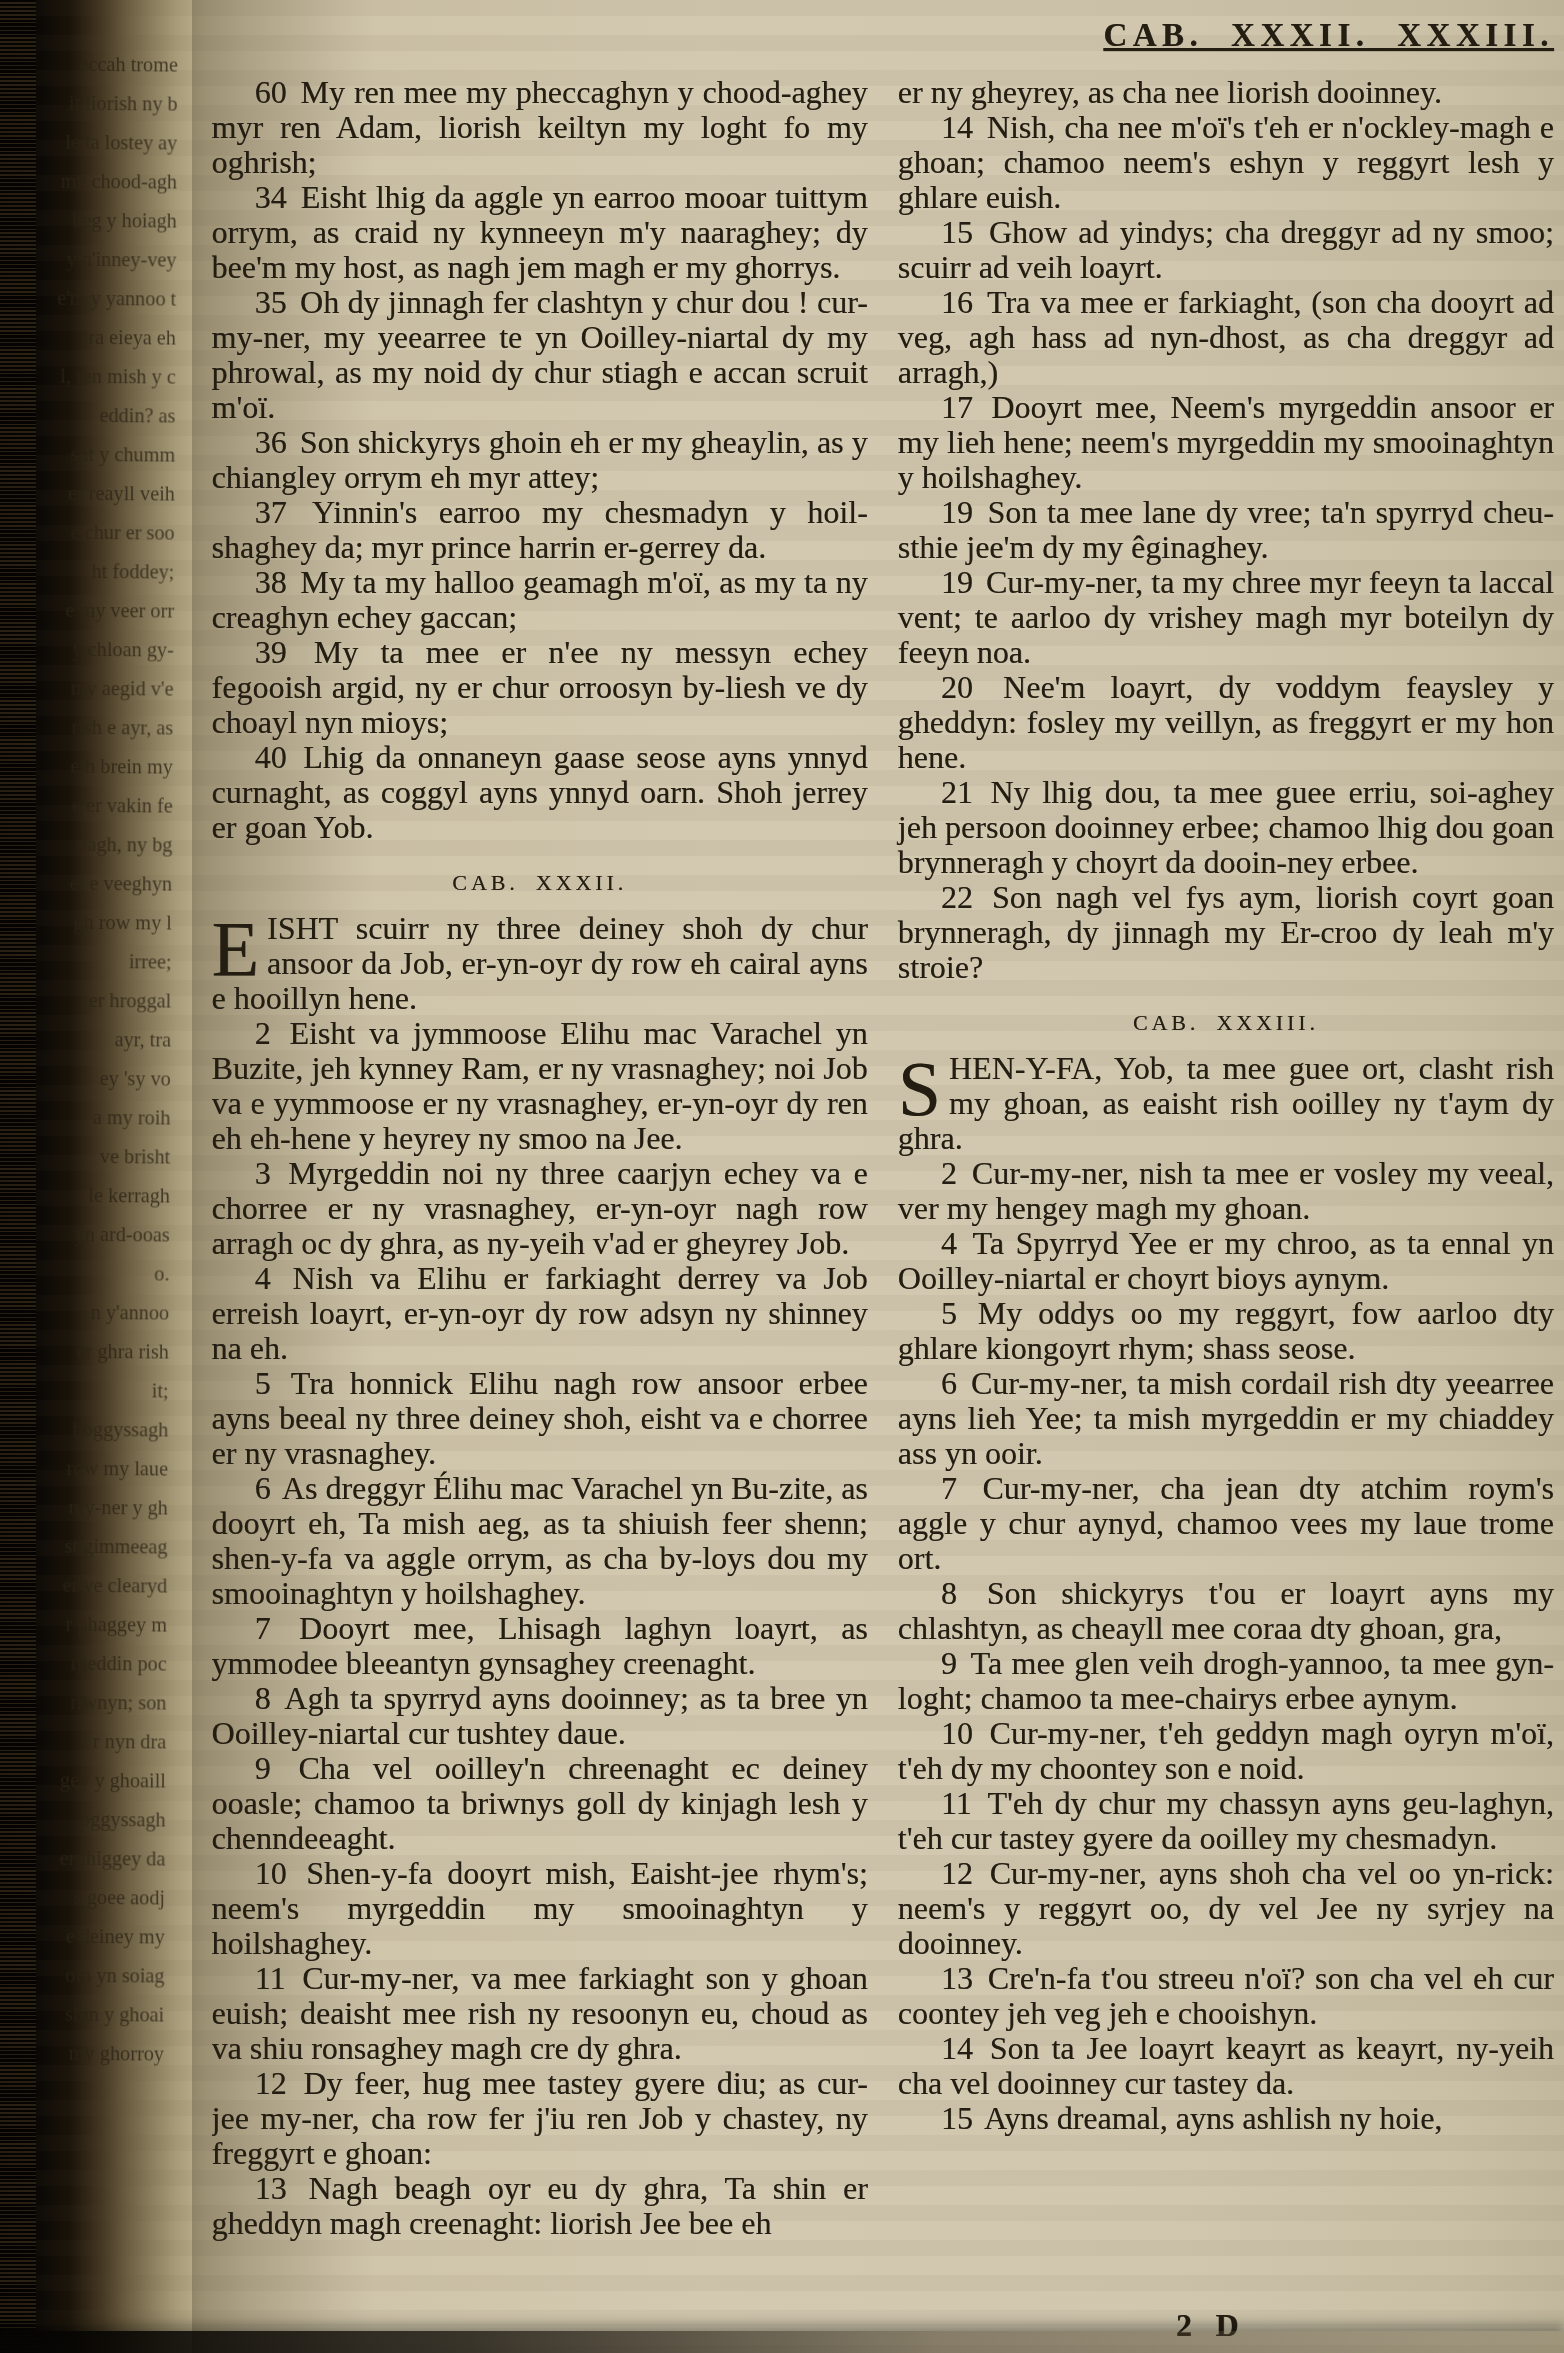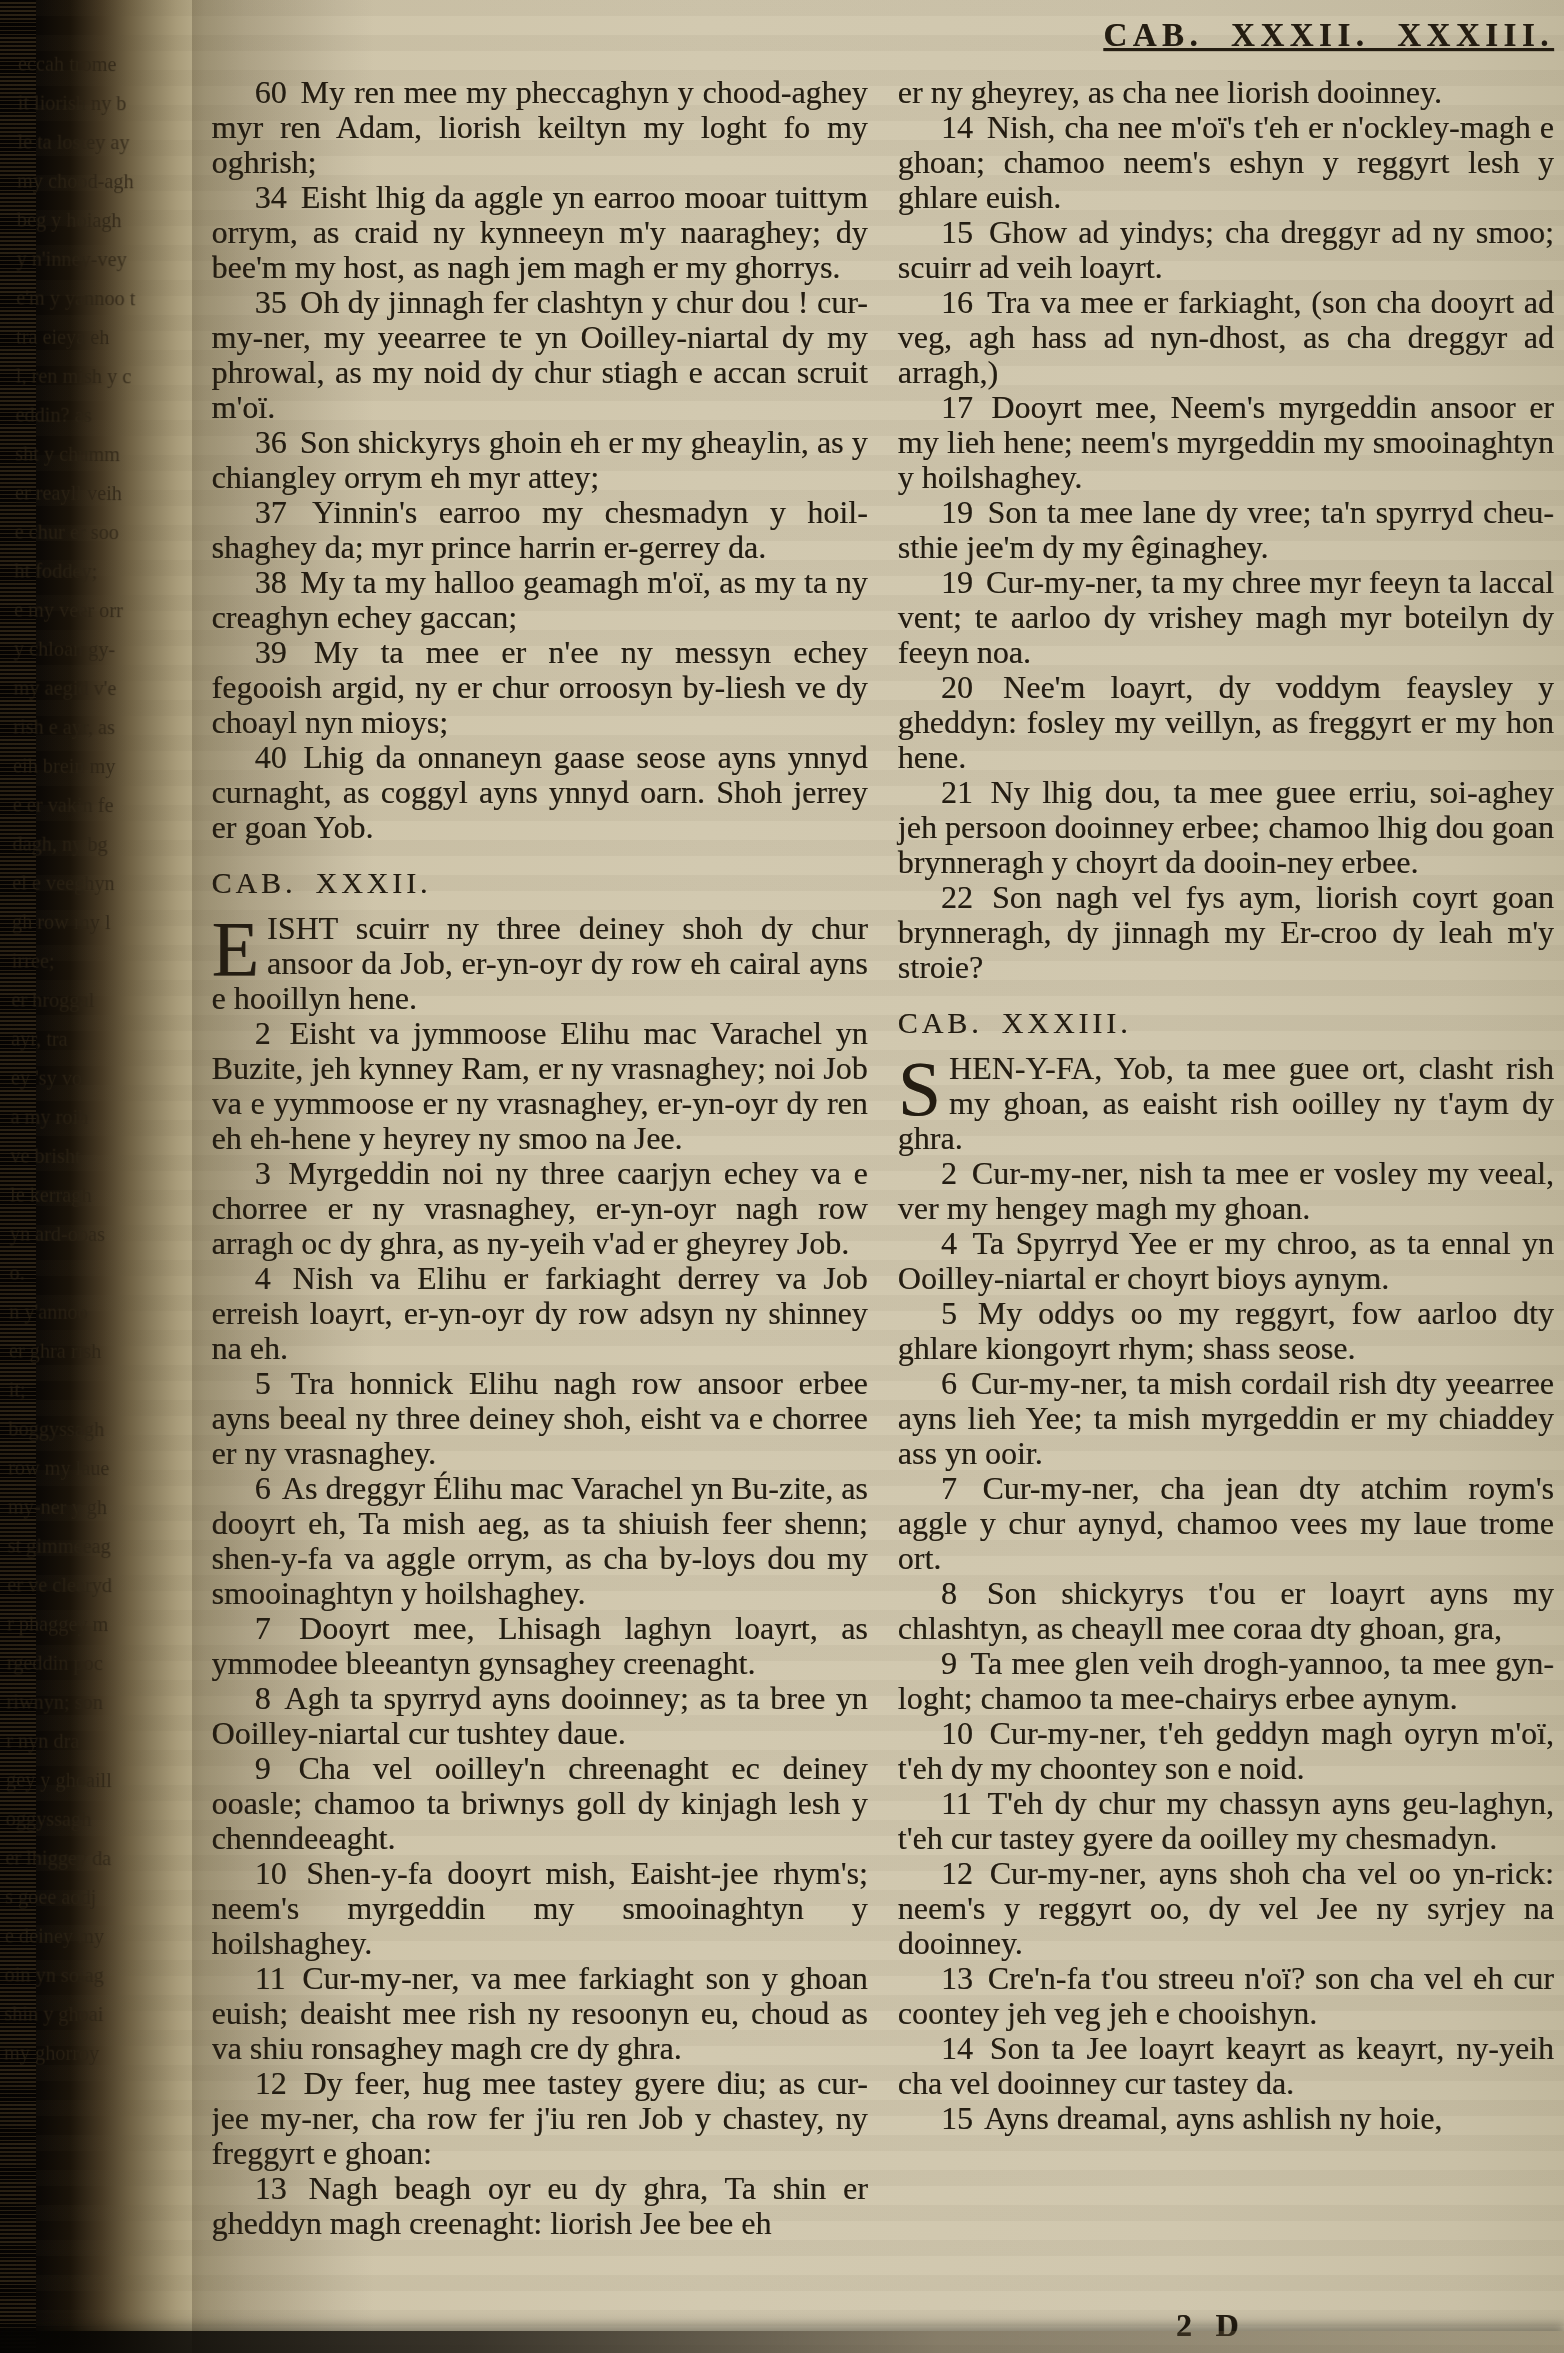--- a/index.html
+++ b/index.html
@@ -19,21 +19,21 @@
     content:"";position:absolute;inset:0;pointer-events:none;
     background:repeating-linear-gradient(to bottom,
       rgba(88,76,52,0.06) 0 15.6px,rgba(0,0,0,0) 15.6px 35px);
   }
   .page-stack-edge{
     position:absolute;left:0;top:0;width:36px;height:100%;
     background:repeating-linear-gradient(to bottom,
       rgba(5,3,2,0.9) 0 2.3px,rgba(66,52,30,0.55) 2.3px 3.9px);
     mix-blend-mode:normal;
   }
-  .gutter{position:absolute;left:0;top:0;width:228px;height:100%;}
+  .gutter{position:absolute;left:0;top:0;width:228px;height:100%;text-align:right;}
   .gutter-fragments{
     position:absolute;left:11px;top:45px;width:160px;
     font-size:20.3px;line-height:39px;white-space:nowrap;overflow:hidden;
     color:rgba(44,35,20,0.78);filter:blur(0.5px);
     transform:rotate(0.4deg);
   }
   .frag{height:39px;}
   .page{position:absolute;left:192px;top:0;right:0;bottom:0;}
   .page-curve-shade{
     position:absolute;left:0;top:0;width:203px;height:100%;pointer-events:none;
@@ -55,21 +55,21 @@
     text-shadow:0.3px 0.3px 0.4px rgba(30,24,14,0.55);
   }
   .verse{margin:0;text-indent:1.35em;}
   .verse.cont,.verse.open{text-indent:0;}
   .vnum{padding-right:0.15em;}
   .dropcap{
     float:left;font-size:78px;line-height:61px;
     padding:6.3px 7.8px 0 0;
   }
   .chap-heading{
-    text-align:left;text-indent:0;font-size:30px;
+    text-align:center;text-indent:0;font-size:22px;
     letter-spacing:3.9px;word-spacing:7.8px;margin:20.3px 0 11px;
   }
   .signature{
     position:absolute;left:984px;top:2307px;
     font-size:32px;letter-spacing:7.8px;font-weight:bold;
     text-shadow:0.3px 0.3px 0.4px rgba(30,24,14,0.55);
   }
   .bottom-shadow{
     position:absolute;left:0;bottom:0;width:100%;height:23.5px;pointer-events:none;
     background:linear-gradient(to right,

